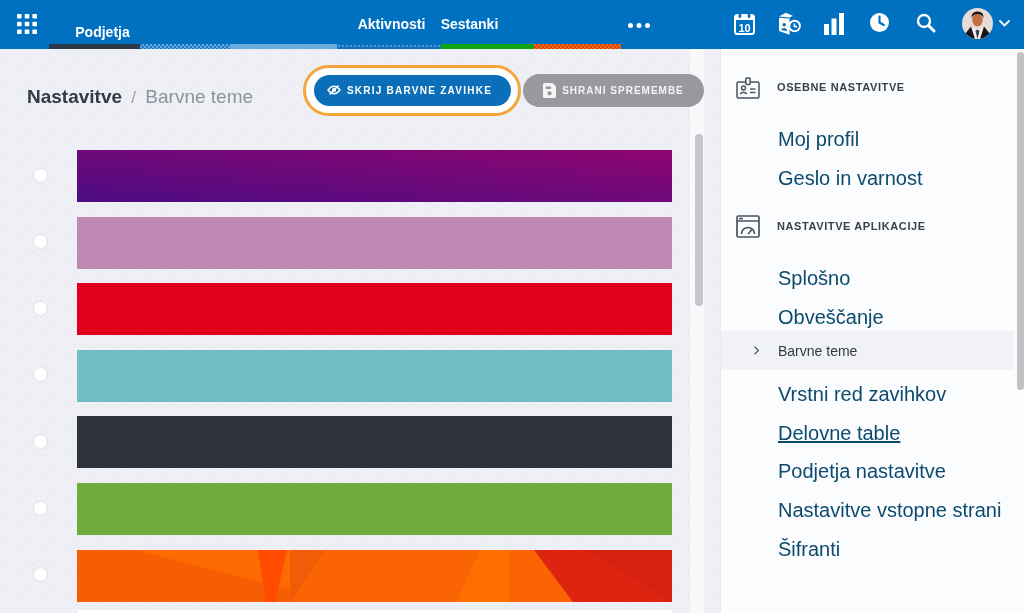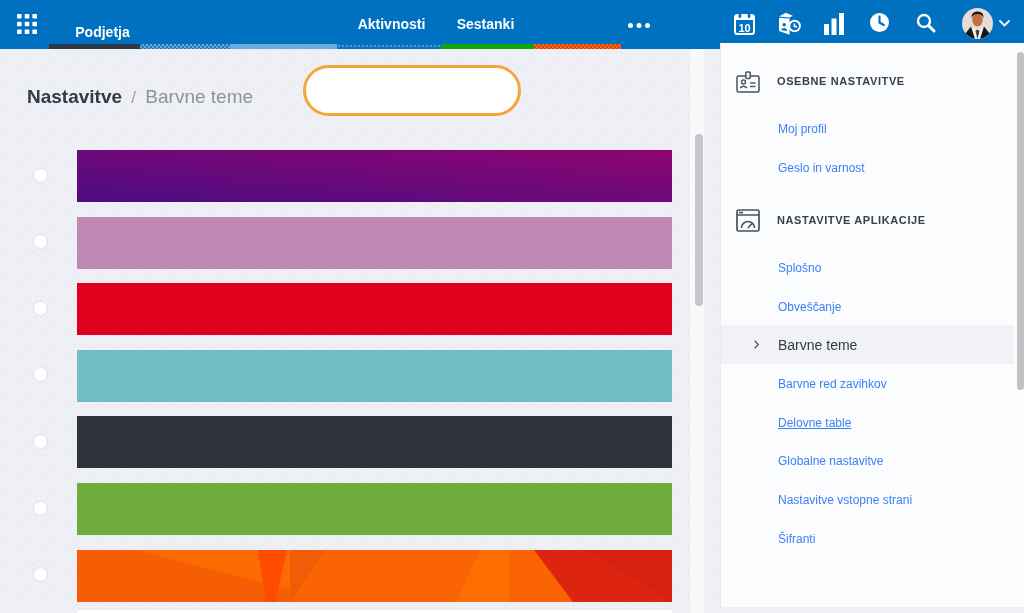--- a/index.html
+++ b/index.html
@@ -29,23 +29,23 @@
 
 
 .bar { position:absolute; left:77px; width:595px; height:52px; }
 .radio { position:absolute; left:32.5px; width:15px; height:15px; border-radius:50%; background:#fff; border:1px solid #dcdfe4; }
 
 
 #track-main { position:absolute; left:690px; top:0px; width:14px; height:564px; background:#f8f9fb; }
 #thumb-main { z-index:1; position:absolute; left:695px; top:85px; width:7.5px; height:172px; background:#c5c7cb; border-radius:4px; }
 
 
-#sidebar { position:absolute; top:43px; left:720px; width:304px; height:564px; background:#fbfcfd; border-left:1px solid #e8eaee; }
+#sidebar { position:absolute; top:49px; left:720px; width:304px; height:564px; background:#fbfcfd; border-left:1px solid #e8eaee; }
 .sb-head { position:absolute; left:56px; color:#39414e; font-size:11px; font-weight:bold; letter-spacing:0.6px; }
-.sb-item { position:absolute; left:57px; color:#3b82f6; font-size:12px;text-align:center; }
+.sb-item { position:absolute; left:57px; color:#0c4a6e; font-size:20px;text-align:center; }
 #hl { position:absolute; left:0px; top:282px; width:293px; height:38.5px; background:#f1f2f5; }
 #hl-chev { position:absolute; left:31px; top:293px; width:9px; height:9px; color:#4a5260; }
 #hl-text { position:absolute; left:57px; top:294px; color:#333a45; font-size:14px; }
 #thumb-side { position:absolute; left:1016.5px; top:52px; width:7.5px; height:338px; background:#c2c2c4; border-radius:4px; }
 </style>
 </head>
 <body>
 
 <div id="nav">
 
@@ -57,21 +57,21 @@
       <rect x="0" y="7.7" width="4.6" height="4.6" rx="0.8"></rect>
         <rect x="7.7" y="7.7" width="4.6" height="4.6" rx="0.8"></rect>
         <rect x="15.4" y="7.7" width="4.6" height="4.6" rx="0.8"></rect>
       <rect x="0" y="15.4" width="4.6" height="4.6" rx="0.8"></rect>
         <rect x="7.7" y="15.4" width="4.6" height="4.6" rx="0.8"></rect>
         <rect x="15.4" y="15.4" width="4.6" height="4.6" rx="0.8"></rect>
     </g>
   </svg>
   <div class="tab" style="left:57px;width:91px;margin-top:8px;">Podjetja</div>
   <div class="tab" style="left:337px;width:109px;">Aktivnosti</div>
-  <div class="tab" style="left:442px;width:87px;">Sestanki</div>
+  <div class="tab" style="left:426px;width:87px;">Sestanki</div>
   <svg class="abs" style="left:627px;top:0" width="24" height="44" viewBox="0 0 24 44">
       <circle cx="3.5" cy="25.5" r="2.5" fill="#fff"></circle>
       <circle cx="12" cy="25.5" r="2.5" fill="#fff"></circle>
       <circle cx="20.5" cy="25.5" r="2.5" fill="#fff"></circle>
     </svg>
   <div class="strip s-pod"></div>
   <div class="strip s-kon"></div>
   <div class="strip s-pri"></div>
   <div class="strip s-akt"></div>
   <div class="strip s-ses"></div>
@@ -129,20 +129,36 @@
 
   <svg class="abs" style="left:999px;top:20px" width="11" height="7" viewBox="0 0 11 7">
     <path d="M1 1 L5.5 5.5 L10 1" fill="none" stroke="#fff" stroke-width="1.8" stroke-linecap="round"></path>
   </svg>
 </div>
 
 <div id="content">
   <div id="crumb">Nastavitve <span class="sep">/</span> <span class="light">Barvne teme</span></div>
 
   <div id="ring"></div>
+  <div id="btn-blue">
+    <svg width="14" height="12" viewBox="0 0 14 12" style="margin-right:6px">
+      <path d="M1 6 Q7 -1.5 13 6 Q7 13.5 1 6 Z" fill="none" stroke="#fff" stroke-width="1.4"></path>
+      <circle cx="7" cy="6" r="2.1" fill="#fff"></circle>
+      <line x1="2.5" y1="10.5" x2="11.5" y2="1.5" stroke="#fff" stroke-width="1.4"></line>
+    </svg>
+    <span>SKRIJ BARVNE ZAVIHKE</span>
+  </div>
+  <div id="btn-gray">
+    <svg width="13" height="15" viewBox="0 0 13 15" style="margin-right:6px">
+      <path d="M0 1.5 A1.5 1.5 0 0 1 1.5 0 H9.5 L13 3.5 V13.5 A1.5 1.5 0 0 1 11.5 15 H1.5 A1.5 1.5 0 0 1 0 13.5 Z" fill="#f4f4f5"></path>
+      <rect x="2.6" y="3.4" width="5.6" height="2.7" rx="1.2" fill="#97999e"></rect>
+      <circle cx="6.5" cy="10.3" r="2.1" fill="#97999e"></circle>
+    </svg>
+    <span>SHRANI SPREMEMBE</span>
+  </div>
 
   <div class="bar" style="top:101px; background:linear-gradient(to top right,#4c0c83,#8e0570);"></div>
   <div class="bar" style="top:167.6px; background:#be8ab4;"></div>
   <div class="bar" style="top:234.2px; background:#e0001e;"></div>
   <div class="bar" style="top:300.8px; background:#70bec5;"></div>
   <div class="bar" style="top:367.4px; background:#2d323c;"></div>
   <div class="bar" style="top:434px; background:#6ead3d;"></div>
   <div class="bar" style="top:500.6px; overflow:hidden;">
     <svg width="595" height="52" viewBox="0 0 595 52">
       <rect width="595" height="52" fill="#fb6502"></rect>
@@ -195,20 +211,20 @@
   <div class="sb-head" style="top:171px;">NASTAVITVE APLIKACIJE</div>
   <div class="sb-item" style="top:218px;">Splošno</div>
   <div class="sb-item" style="top:256.5px;">Obveščanje</div>
 
   <div id="hl"></div>
   <svg id="hl-chev" class="abs" style="left:31px;top:296.5px" width="8" height="12" viewBox="0 0 8 12">
     <path d="M1.5 1 L6.5 6 L1.5 11" fill="none" stroke="#4a5260" stroke-width="1.6"></path>
   </svg>
   <div id="hl-text">Barvne teme</div>
 
-  <div class="sb-item" style="top:334px;">Barvne red zavihkov</div>
+  <div class="sb-item" style="top:334px;">Vrstni red zavihkov</div>
   <div class="sb-item" style="top:372.5px;text-decoration:underline;">Delovne table</div>
-  <div class="sb-item" style="top:411px;">Globalne nastavitve</div>
+  <div class="sb-item" style="top:411px;">Podjetja nastavitve</div>
   <div class="sb-item" style="top:450px;">Nastavitve vstopne strani</div>
   <div class="sb-item" style="top:489px;">Šifranti</div>
   <div class="sb-item" style="top:528px;margin-top:43px;">API ključi</div>
 </div>
 <div id="thumb-side"></div>
 
 </body></html>

